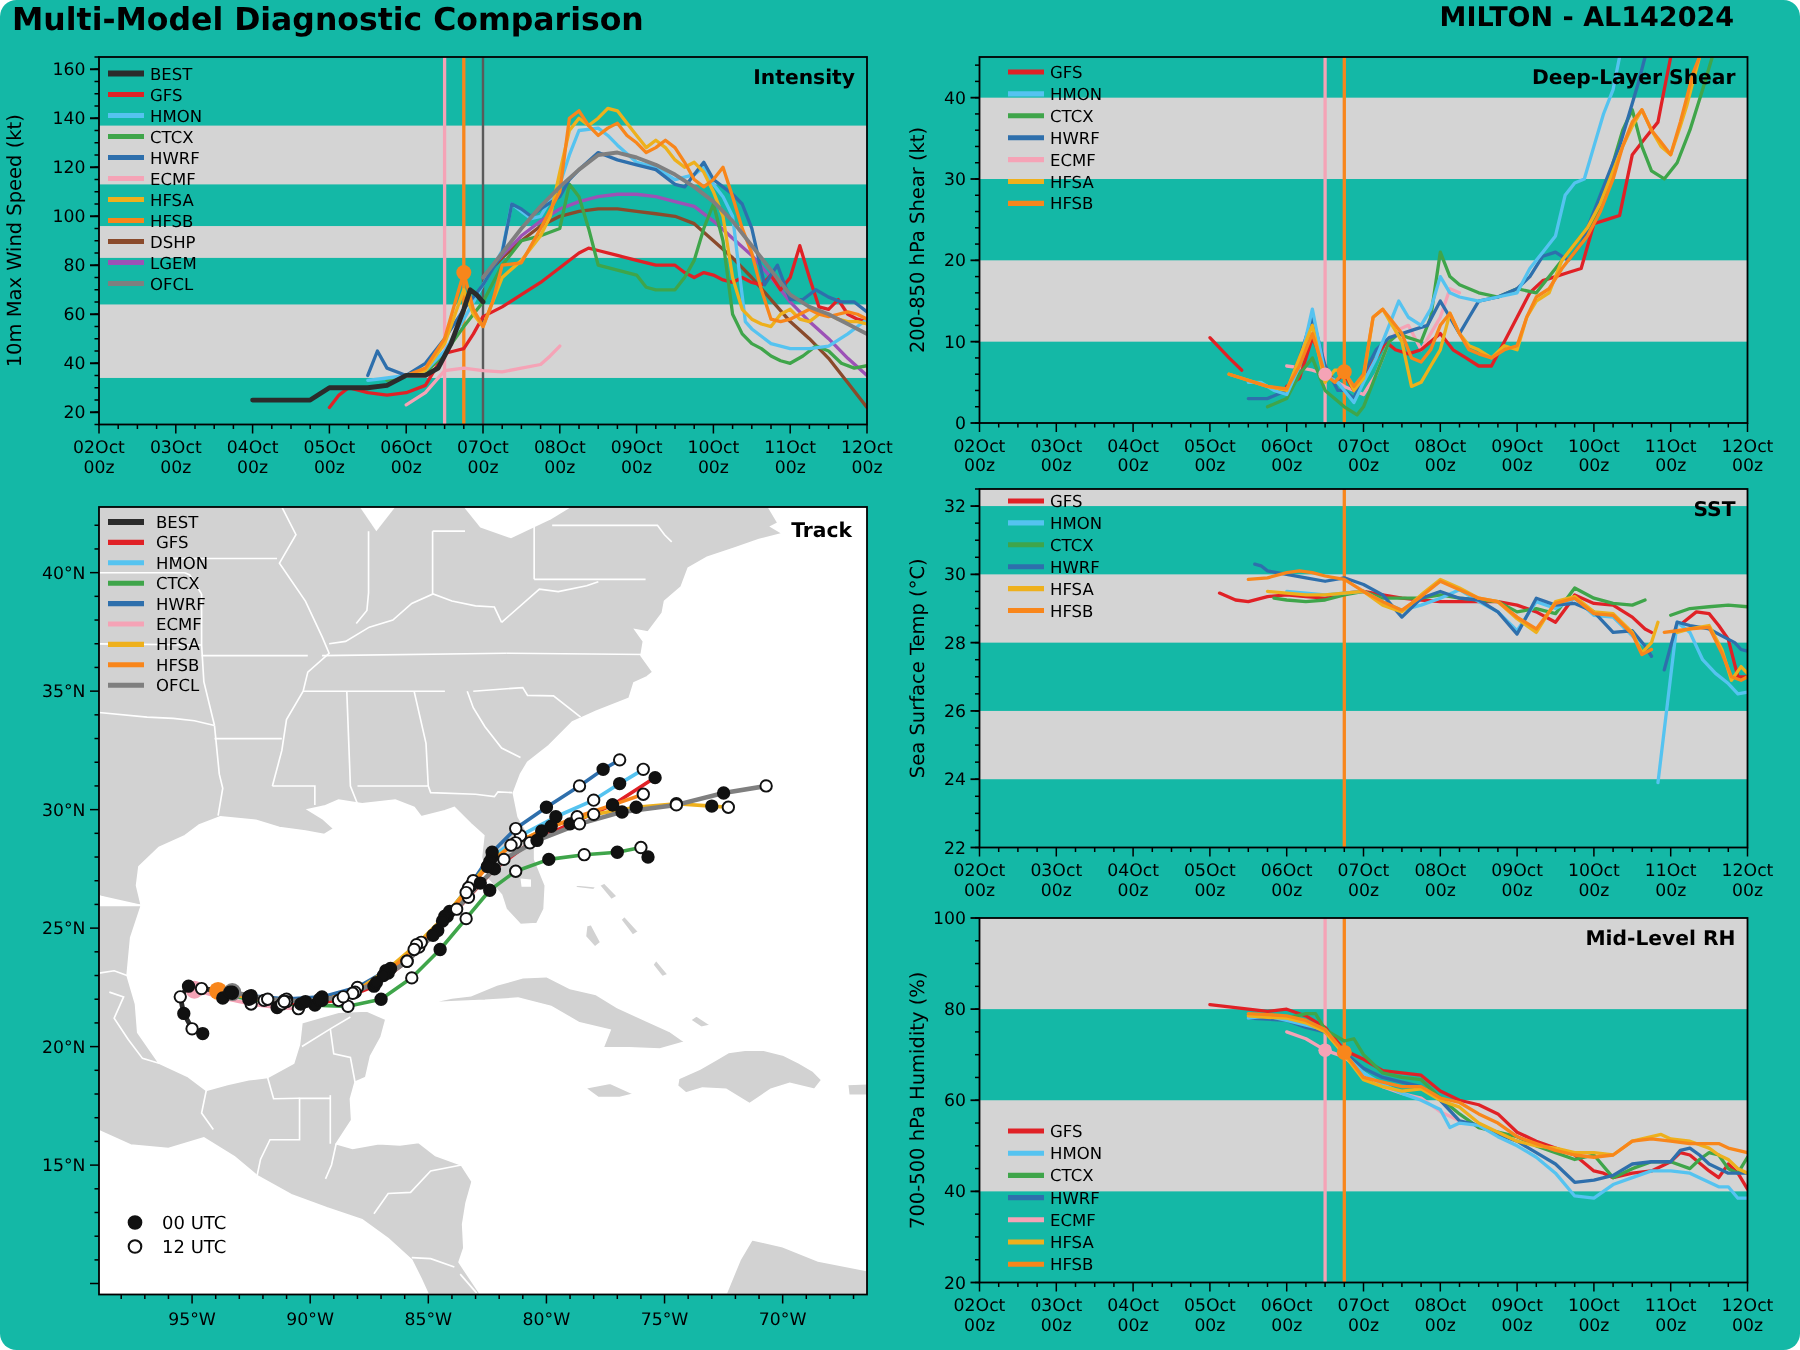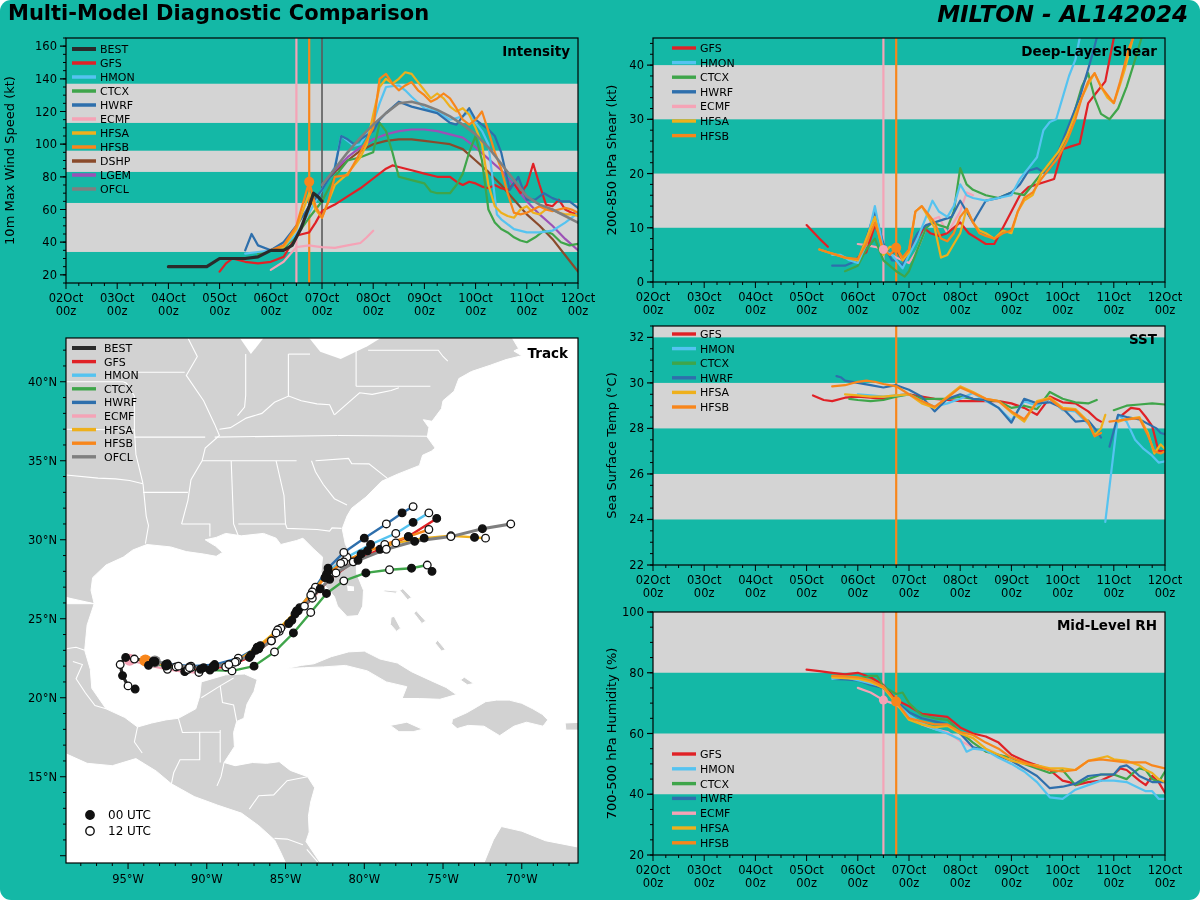--- a/index.html
+++ b/index.html
@@ -1,20 +1,20 @@
 <!DOCTYPE html>
 <html><head>
 <meta charset="utf-8">
 <style>
   html,body{margin:0;padding:0;background:#fff;}
   .fig{position:relative;width:1200px;height:900px;background:#14b8a6;overflow:hidden;
        font-family:"DejaVu Sans","Liberation Sans",sans-serif;border-radius:11px;}
   .fig svg{position:absolute;}
   .title-left{position:absolute;left:8px;top:1px;font-size:21px;font-weight:bold;color:#000;}
-  .title-right{position:absolute;right:12px;top:1px;font-size:23px;font-weight:bold;color:#000;font-style:italic;}
+  .title-right{position:absolute;right:44px;top:1px;font-size:18px;font-weight:bold;color:#000;}
   .logos{position:absolute;left:6px;top:860px;width:220px;height:40px;display:flex;align-items:center;gap:4px;}
 </style>
 </head>
 <body>
 
 <div class="fig">
   <div class="title-left">Multi-Model Diagnostic Comparison</div>
   <div class="title-right">MILTON - AL142024</div>
 
   <svg style="left:0;top:30px" width="600" height="295" viewBox="0 0 600 295">

